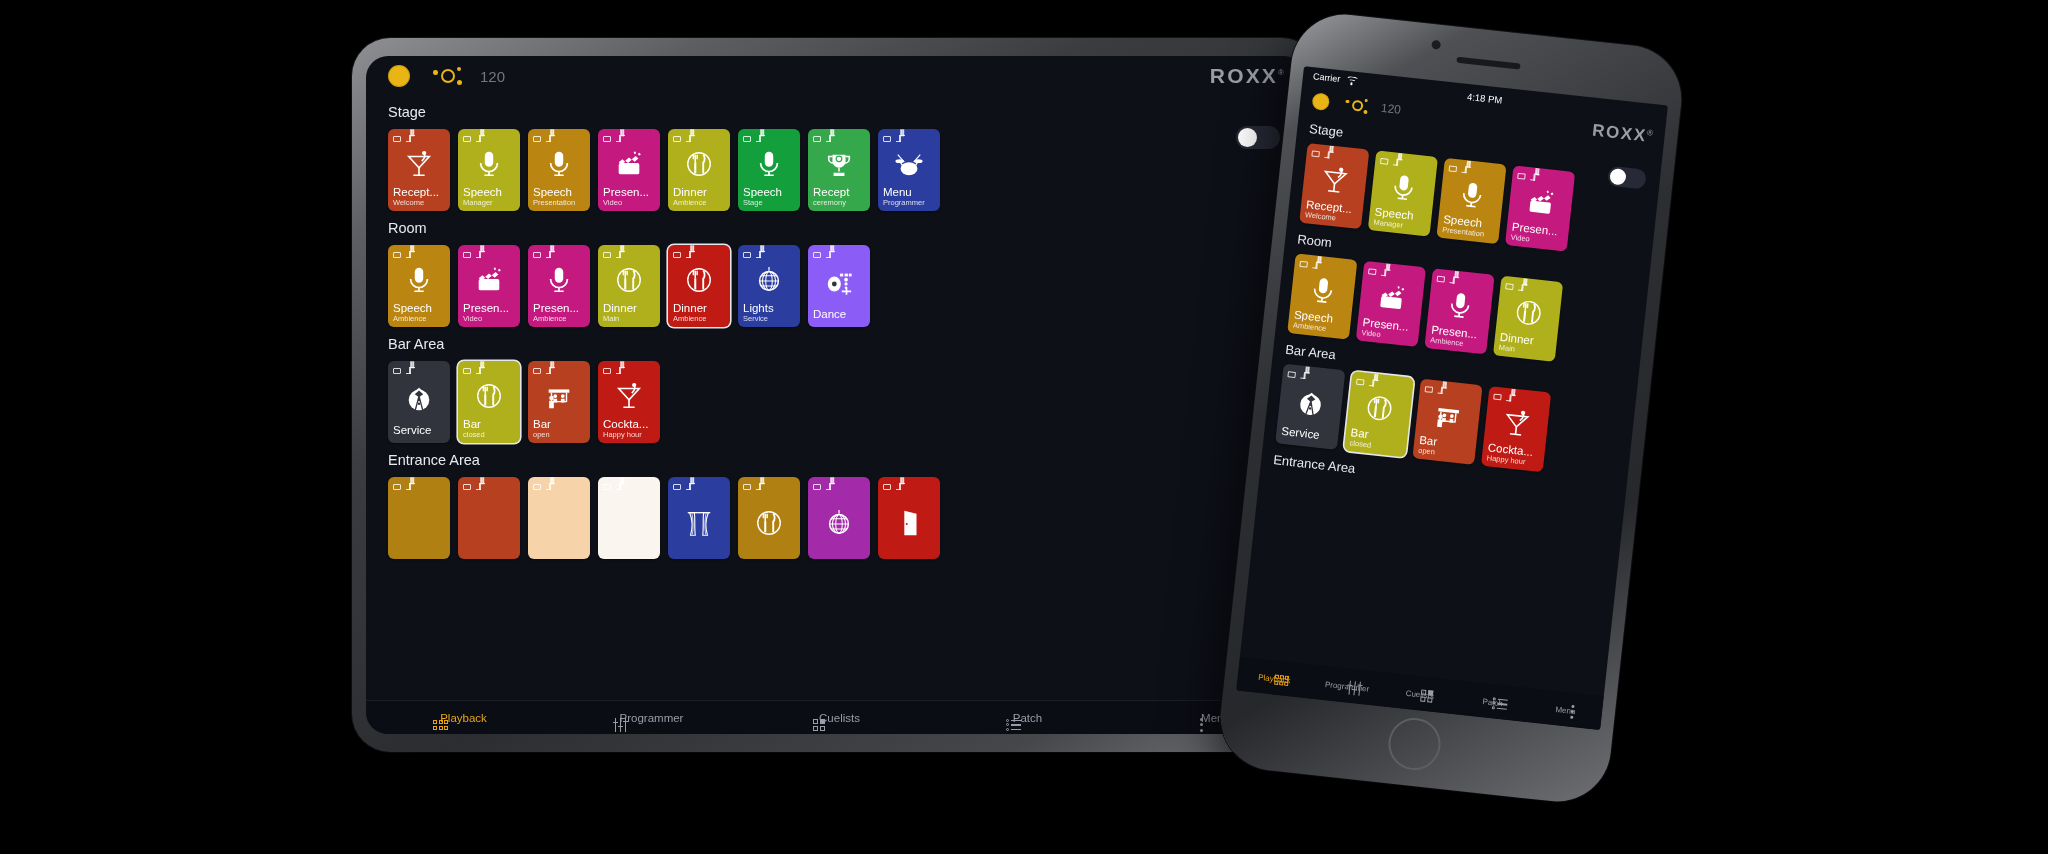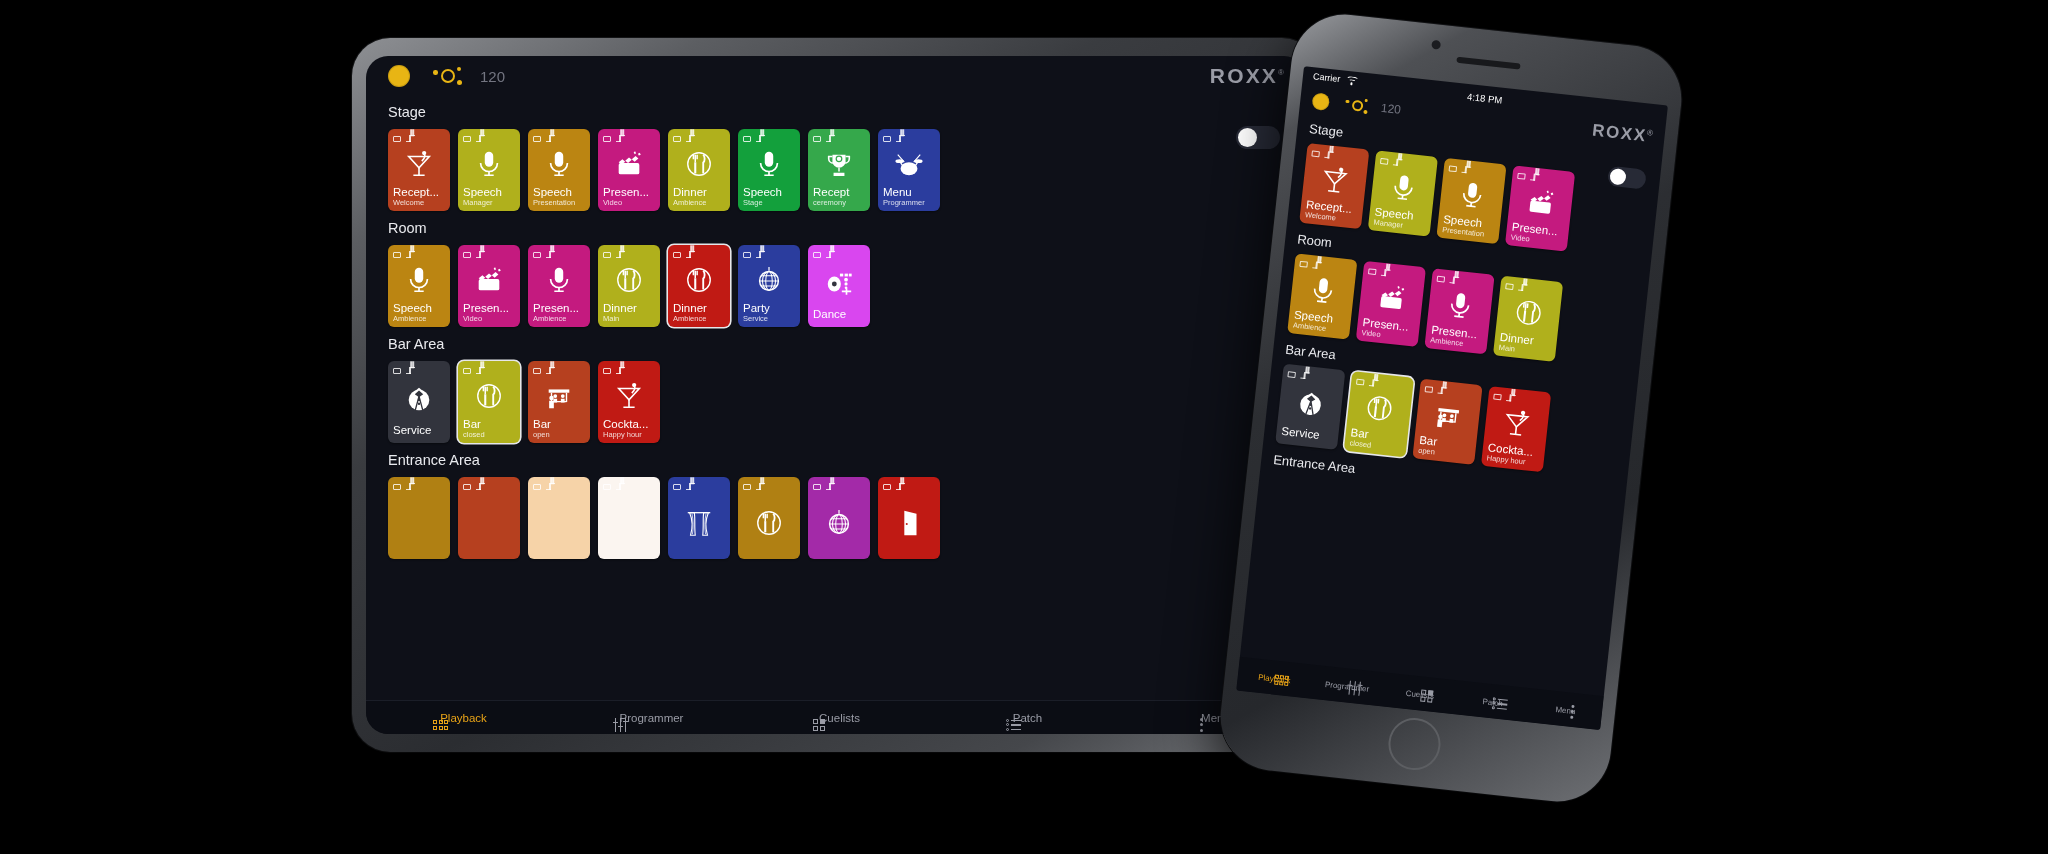--- a/index.html
+++ b/index.html
@@ -466,24 +466,24 @@
                   <svg width="30" height="30" viewBox="0 0 32 32">
                     <path d="M16 2 L16 6" stroke="#fff" stroke-width="1.3"></path>
                     <circle cx="16" cy="17" r="10" fill="none" stroke="#fff" stroke-width="1.6"></circle>
                     <g stroke="#fff" stroke-width="1.1" fill="none">
                       <ellipse cx="16" cy="17" rx="3.5" ry="10"></ellipse>
                       <ellipse cx="16" cy="17" rx="7" ry="10"></ellipse>
                       <path d="M6 17 h20 M7.2 11.5 h17.6 M7.2 22.5 h17.6"></path>
                     </g>
                   </svg>
                 </div>
-    <div class="tile-name">Party</div>
+    <div class="tile-name">Lights</div>
     <div class="tile-sub">Service</div>
   </div>
-              <div class="tile noSub" style="background:#d946ef">
+              <div class="tile noSub" style="background:#8b5cf6">
     <div class="tile-corner">
     <span class="c-sq"></span>
     <span class="c-step">
                     <b></b>
                   </span>
   </div>
     <div class="tile-art">
                   <svg width="30" height="30" viewBox="0 0 32 32">
                     <ellipse cx="11" cy="17" rx="7" ry="8" fill="#fff"></ellipse>
                     <circle cx="11" cy="17" r="2.6" fill="#32343d"></circle>

